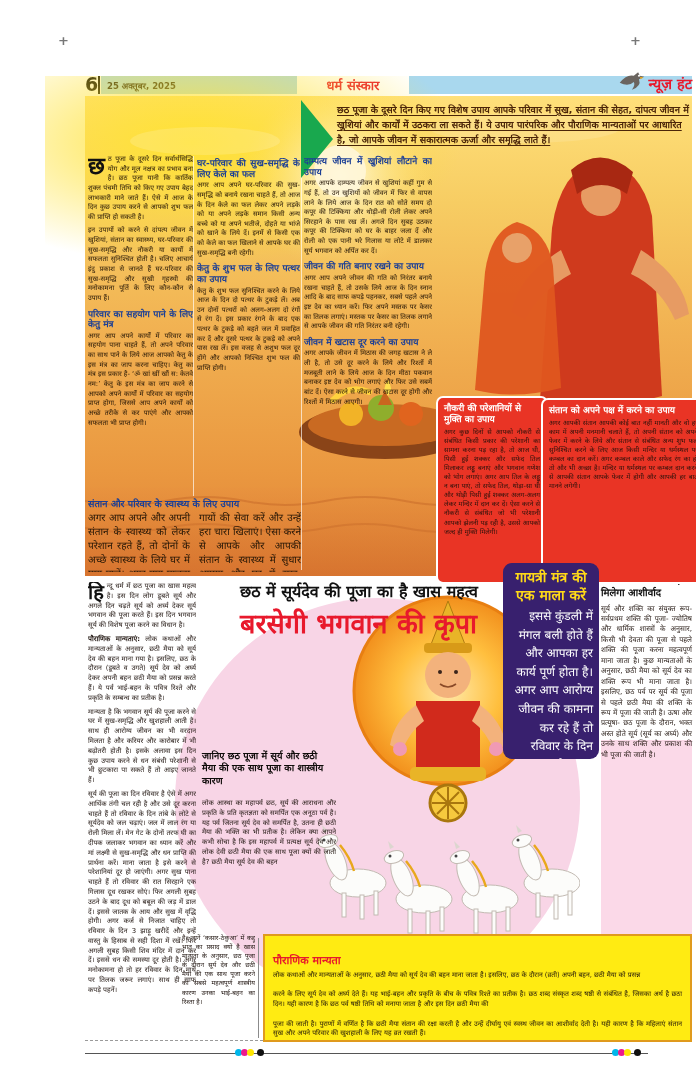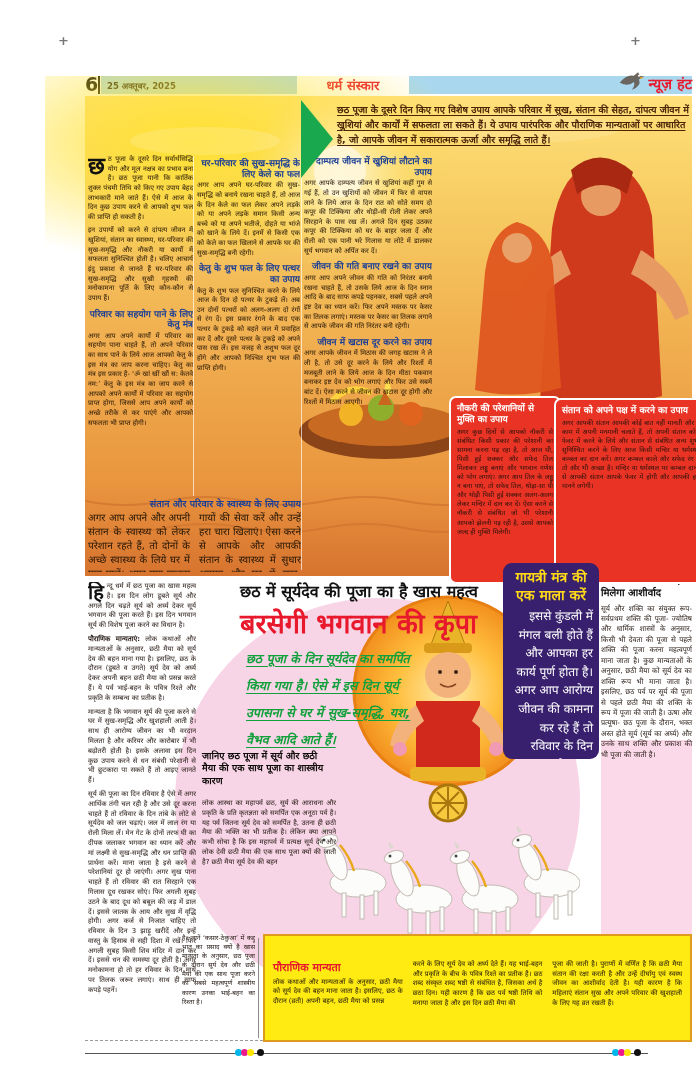--- a/index.html
+++ b/index.html
@@ -35,30 +35,30 @@
        background:radial-gradient(ellipse at 35% 35%,#ffe234 0%,rgba(255,226,52,0) 70%);}
   #top svg.scene{position:absolute;left:0;top:0;}
   .hl1{font-size:29px;font-weight:800;color:#0e0c09;line-height:1.02;}
   .hl2{font-size:22.5px;font-weight:800;color:#0e0c09;}
   #headline{left:6px;top:10px;width:230px;z-index:2;}
   #arrow{left:216px;top:4px;width:0;height:0;border-top:39px solid transparent;
          border-bottom:39px solid transparent;border-left:32px solid #19a84e;z-index:2;}
   #intro{left:252px;top:6px;width:352px;z-index:2;font-size:9.5px;font-weight:bold;color:#4b2508;
          line-height:1.6;text-decoration:underline;text-underline-offset:2px;}
   .tcol{z-index:2;font-size:6.8px;line-height:1.42;color:#241505;}
-  .sub{color:#1c3f95;font-weight:800;font-size:9px;line-height:1.18;margin:5px 0 2px 0;text-align:right;}
+  .sub{color:#1c3f95;font-weight:800;font-size:9px;line-height:1.18;margin:5px 0 2px 0;}
   #tcol1{left:3px;top:59px;width:105px;height:342px;overflow:hidden;}
   #tcol2{left:112px;top:62px;width:103px;height:338px;overflow:hidden;}
   #tcol3{left:219px;top:59px;width:128px;height:416px;overflow:hidden;}
   #health{left:3px;top:402px;width:213px;height:74px;overflow:hidden;z-index:2;}
   #health .bd{columns:2;column-gap:9px;font-size:10px;line-height:1.4;color:#241505;text-align:justify;}
   .divider{position:absolute;width:1px;background:rgba(255,255,255,.65);z-index:1;}
   .dropcap{float:left;font-size:24px;font-weight:800;line-height:.9;margin:1px 3px 0 0;color:#111;}
   .redbox{position:absolute;z-index:3;background:#e93425;border:2px solid #fff;border-radius:7px;
-          outline:1px solid #c0health1;padding:5px 6px;overflow:hidden;margin-left:13px;}
+          outline:1px solid #c0health1;padding:5px 6px;overflow:hidden;}
   .redbox h3{margin:0 0 3px 0;color:#fff;font-size:9px;line-height:1.2;font-weight:800;}
   .redbox .bd{font-size:6.6px;line-height:1.38;color:#23100a;text-align:justify;}
   #boxjob{left:351px;top:300px;width:96px;height:174px;}
   #boxchild{left:456px;top:302px;width:149px;height:172px;}
 
   
   #pinkcircle{left:175px;top:598px;width:405px;height:405px;border-radius:50%;background:#f8d5e6;z-index:0;}
   .bcol{z-index:2;font-size:6.9px;line-height:1.42;color:#221712;}
   #bleft{left:88px;top:582px;width:108px;height:456px;overflow:hidden;}
   #bhl{left:240px;top:580px;width:286px;z-index:2;}
@@ -72,21 +72,21 @@
   #gayatri h3{margin:0 0 3px 0;color:#ffd918;font-size:14px;font-weight:800;line-height:1.25;text-align:center;}
   #gayatri .bd{color:#fff;font-size:12px;line-height:1.55;text-align:right;}
   #shiv{left:601px;top:560px;width:91px;height:392px;z-index:2;
         background:linear-gradient(180deg,rgba(0,0,0,0) 0 46%,#fbd9e8 46% 100%);}
   #shiv h3{margin:0 0 4px 0;font-size:10px;font-weight:800;color:#111;line-height:1.32;}
   #shiv .bd{font-size:7.2px;line-height:1.45;color:#241812;text-align:justify;}
   #bmidtitle{left:202px;top:750px;width:132px;z-index:2;font-size:9.5px;font-weight:800;color:#0f0c0a;line-height:1.3;}
   #bmid1{left:202px;top:799px;width:134px;height:133px;overflow:hidden;z-index:2;}
   #bmid2{left:182px;top:934px;width:73px;height:104px;overflow:hidden;z-index:2;font-size:6.4px;}
   #ybox{left:263px;top:934px;width:429px;height:108px;z-index:3;background:#ffeb12;border:2px solid #e09a1d;
-        box-sizing:border-box;padding:24px 8px;display:flex;gap:10px;}
+        box-sizing:border-box;padding:17px 8px;display:flex;gap:10px;flex-direction:column;}
   #ybox .yc{flex:1;font-size:6.8px;line-height:1.42;color:#201508;text-align:justify;}
   #ybox h3{margin:0 0 2px 0;color:#e8192c;font-size:11px;font-weight:800;}
   .vsep{position:absolute;width:1px;background:#8b8b8b;z-index:2;}
 </style>
 </head>
 <body>
 
 <div id="page">
 
   <div class="crop" style="left:58px;top:33px;">+</div>
@@ -153,21 +153,21 @@
         <circle cx="266" cy="318" r="12" fill="#f2b327"></circle>
         <circle cx="296" cy="312" r="13" fill="#8fae2c"></circle>
         <circle cx="326" cy="318" r="12" fill="#e0641e"></circle>
         <path d="M248,304 q16,-16 36,-8" stroke="#ffd23e" stroke-width="6" fill="none" stroke-linecap="round"></path>
         <path d="M300,294 l7,15 -14,0 z" fill="#c9651f"></path>
         <path d="M303,284 q6,9 0,16 q-7,-7 0,-16" fill="#ffdf4e"></path>
       </g>
     </svg>
 
     <div id="arrow" class="abs"></div>
-    <div id="intro" class="abs">छठ पूजा के दूसरे दिन किए गए विशेष उपाय आपके परिवार में सुख, संतान की सेहत, दांपत्य जीवन में खुशियां और कार्यों में सफलता ला सकते हैं। ये उपाय पारंपरिक और पौराणिक मान्यताओं पर आधारित है, जो आपके जीवन में सकारात्मक ऊर्जा और समृद्धि लाते हैं।</div>
+    <div id="intro" class="abs">छठ पूजा के दूसरे दिन किए गए विशेष उपाय आपके परिवार में सुख, संतान की सेहत, दांपत्य जीवन में खुशियां और कार्यों में उठकरा ला सकते हैं। ये उपाय पारंपरिक और पौराणिक मान्यताओं पर आधारित है, जो आपके जीवन में सकारात्मक ऊर्जा और समृद्धि लाते हैं।</div>
 
     <div class="divider" style="left:108px;top:60px;height:340px;"></div>
     <div class="divider" style="left:216px;top:60px;height:414px;"></div>
 
     <div id="tcol1" class="abs tcol jt">
       <p><span class="dropcap">छ</span><span>ठ पूजा के दूसरे दिन सर्वार्थसिद्धि योग और मूल नक्षत्र का प्रभाव बना है। छठ पूजा यानी कि कार्तिक शुक्ल पंचमी तिथि को किए गए उपाय बेहद लाभकारी माने जाते हैं। ऐसे में आज के दिन कुछ उपाय करने से आपको शुभ फल की प्राप्ति हो सकती है।</span></p>
       <p>इन उपायों को करने से दांपत्य जीवन में खुशियां, संतान का स्वास्थ्य, घर-परिवार की सुख-समृद्धि और नौकरी या कार्यों में सफलता सुनिश्चित होती है। चलिए आचार्य इंदु प्रकाश से जानते हैं घर-परिवार की सुख-समृद्धि और सुखी गृहस्थी की मनोकामना पूर्ति के लिए कौन-कौन से उपाय हैं।</p>
       <div class="sub">परिवार का सहयोग पाने के लिए केतु मंत्र</div>
       <p>अगर आप अपने कार्यों में परिवार का सहयोग पाना चाहते हैं, तो अपने परिवार का साथ पाने के लिये आज आपको केतु के इस मंत्र का जाप करना चाहिए। केतु का मंत्र इस प्रकार है- ‘ॐ खां खीं खौं स: केतवे नम:’ केतु के इस मंत्र का जाप करने से आपको अपने कार्यों में परिवार का सहयोग प्राप्त होगा, जिससे आप अपने कार्यों को अच्छे तरीके से कर पाएंगे और आपको सफलता भी प्राप्त होगी।</p>
     </div>
@@ -211,21 +211,20 @@
     <p><b>पौराणिक मान्यताएं:</b> <span>लोक कथाओं और मान्यताओं के अनुसार, छठी मैया को सूर्य देव की बहन माना गया है। इसलिए, छठ के दौरान (डूबते व उगते) सूर्य देव को अर्घ्य देकर अपनी बहन छठी मैया को प्रसन्न करते हैं। ये पर्व भाई-बहन के पवित्र रिश्ते और प्रकृति के सम्बन्ध का प्रतीक है।</span></p>
     <p>मान्यता है कि भगवान सूर्य की पूजा करने से घर में सुख-समृद्धि और खुशहाली आती है। साथ ही आरोग्य जीवन का भी वरदान मिलता है और करियर और कारोबार में भी बढ़ोतरी होती है। इसके अलावा इस दिन कुछ उपाय करने से धन संबंधी परेशानी से भी छुटकारा पा सकते हैं तो आइए जानते हैं।</p>
     <p>सूर्य की पूजा का दिन रविवार है ऐसे में अगर आर्थिक तंगी चल रही है और उसे दूर करना चाहते हैं तो रविवार के दिन तांबे के लोटे से सूर्यदेव को जल चढ़ाएं। जल में लाल रंग या रोली मिला लें। मेन गेट के दोनों तरफ घी का दीपक जलाकर भगवान का ध्यान करें और मां लक्ष्मी से सुख-समृद्धि और धन प्राप्ति की प्रार्थना करें। माना जाता है इसे करने से परेशानियां दूर हो जाएंगी। अगर सुख पाना चाहते हैं तो रविवार की रात सिरहाने एक गिलास दूध रखकर सोएं। फिर अगली सुबह उठने के बाद दूध को बबूल की जड़ में डाल दें। इससे जातक के आय और सुख में वृद्धि होगी। अगर कर्ज से निजात चाहिए तो रविवार के दिन 3 झाड़ू खरीदें और इन्हें वास्तु के हिसाब से सही दिशा में रखें। फिर अगली सुबह किसी शिव मंदिर में दान कर दें। इससे धन की समस्या दूर होती है। अगर मनोकामना हो तो हर रविवार के दिन माथे पर तिलक जरूर लगाएं। साथ ही साफ कपड़े पहनें।</p>
   </div>
 
   <div id="bhl" class="abs">
     <div class="l1">छठ में सूर्यदेव की पूजा का है खास महत्व</div>
     <div class="l2">बरसेगी भगवान की कृपा</div>
   </div>
 
-  <div id="bgreen" class="abs">छठ पूजा के दिन सूर्यदेव का समर्पित किया गया है। ऐसे में इस दिन सूर्य उपासना से घर में सुख-समृद्धि, यश, वैभव आदि आते हैं।</div>
 
   <svg id="surya" class="abs" width="262" height="372" viewBox="0 0 262 372">
     <defs>
       <radialGradient id="halo">
           <stop offset="0%" stop-color="#ffe9a8"></stop>
           <stop offset="55%" stop-color="#ffbf3e"></stop>
           <stop offset="100%" stop-color="#f2901d"></stop>
         </radialGradient>
     </defs>
     <circle cx="130" cy="106" r="94" fill="url(#halo)"></circle>

